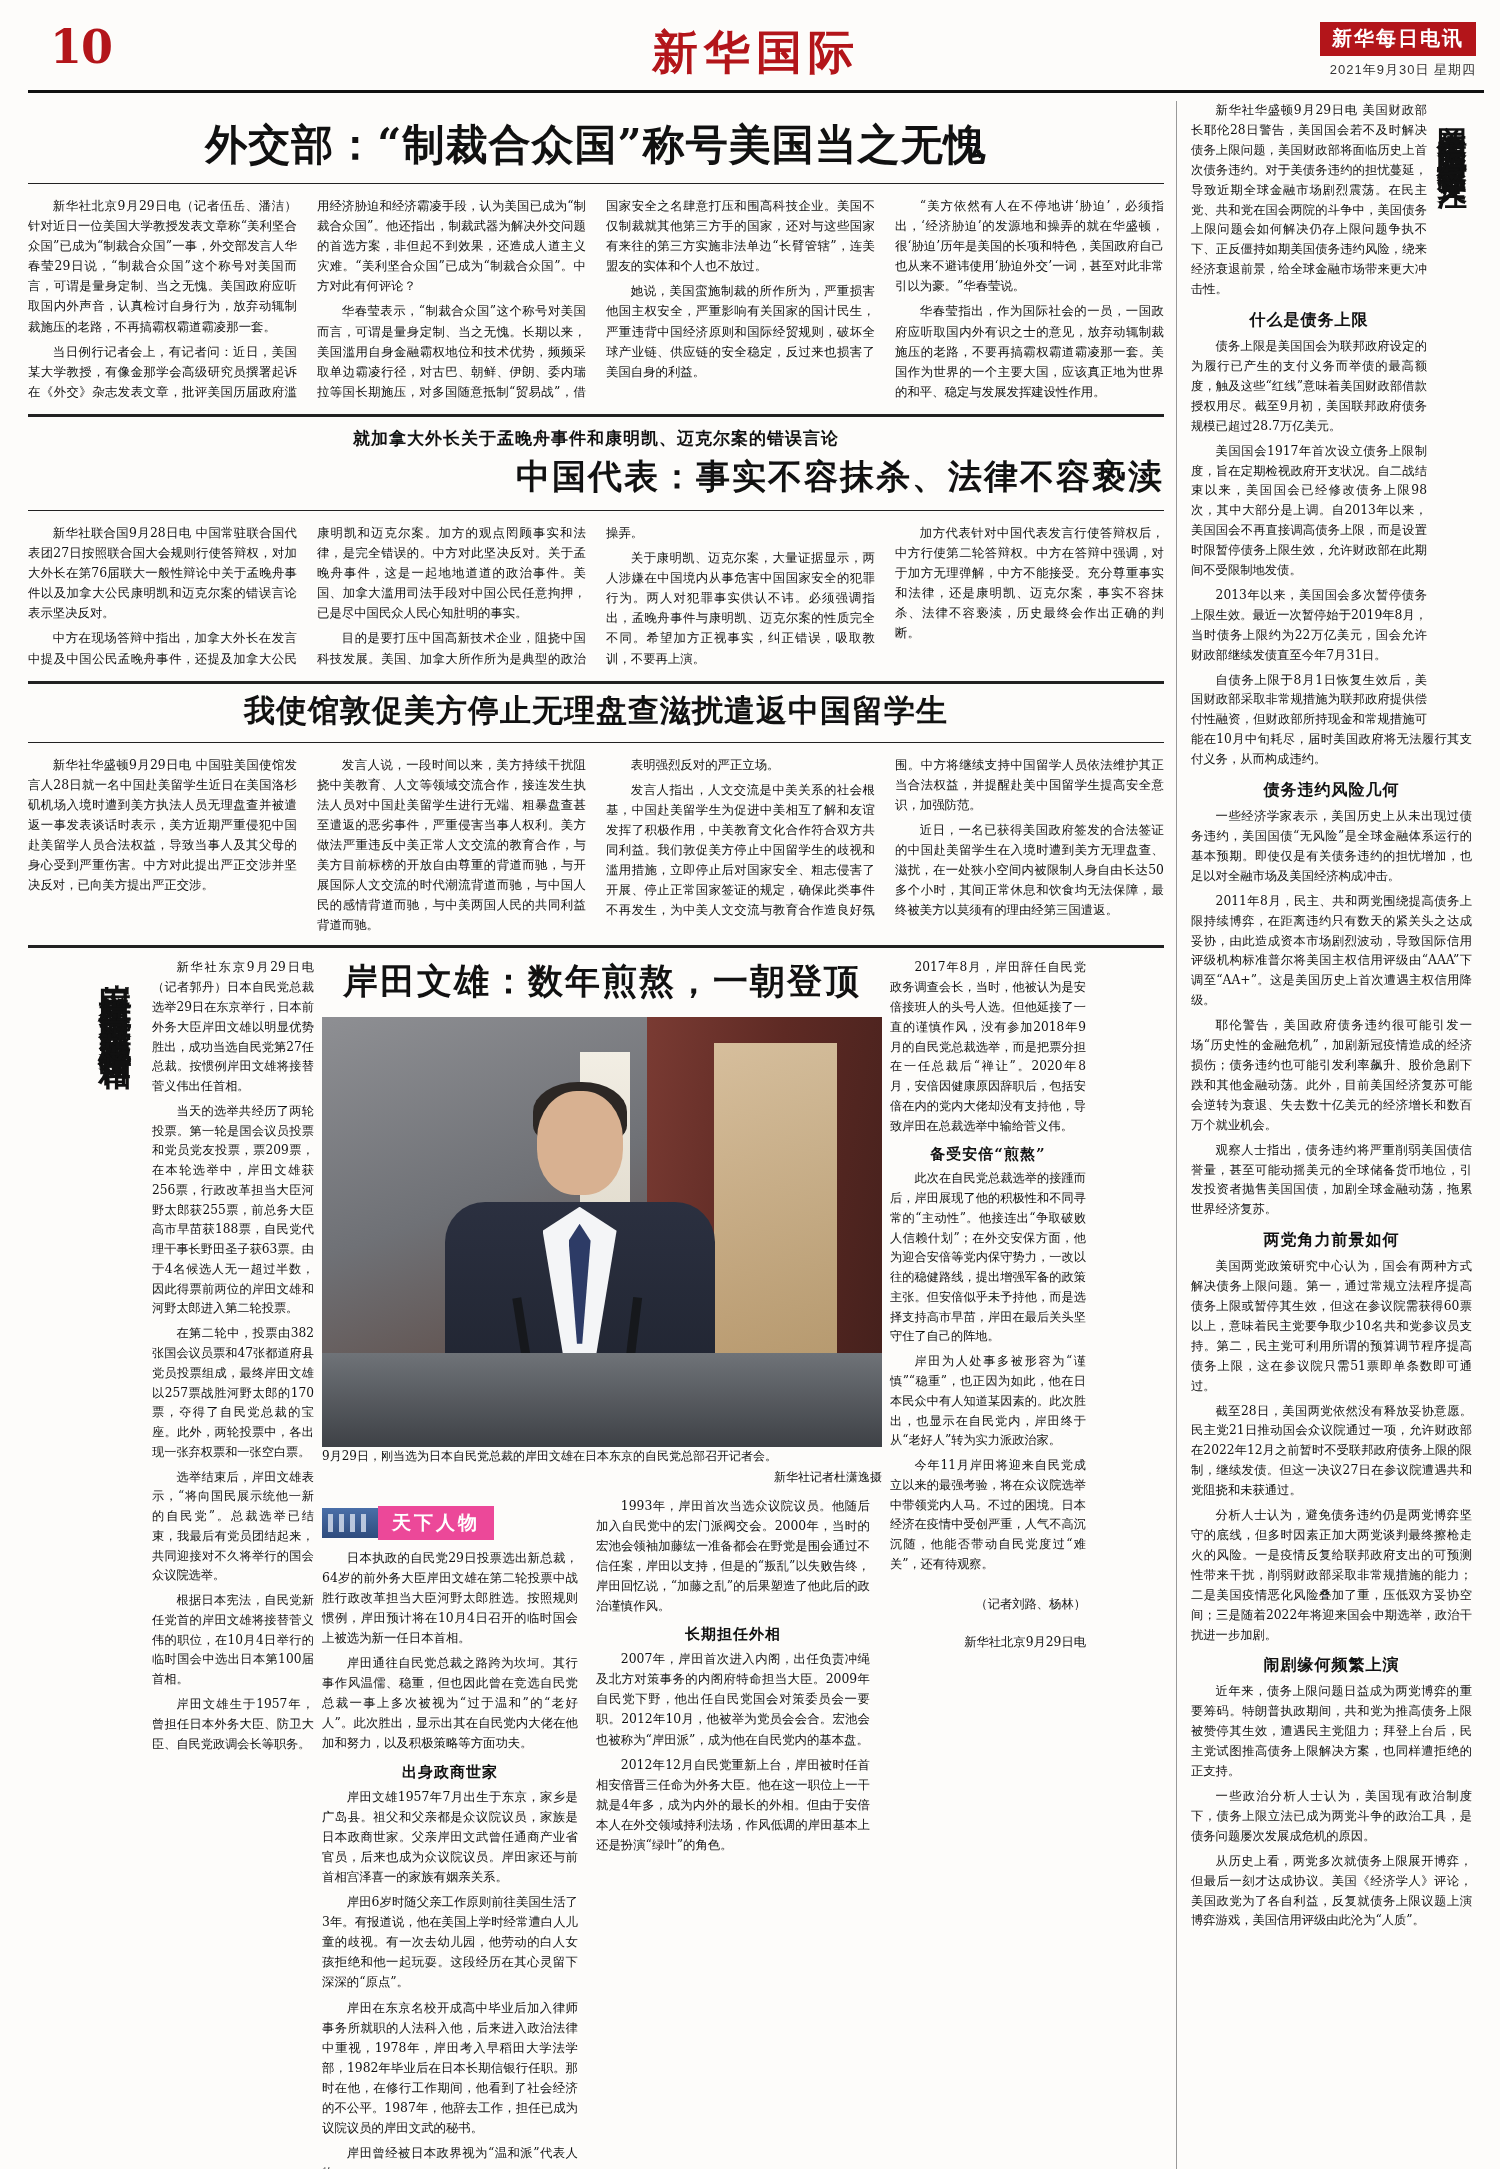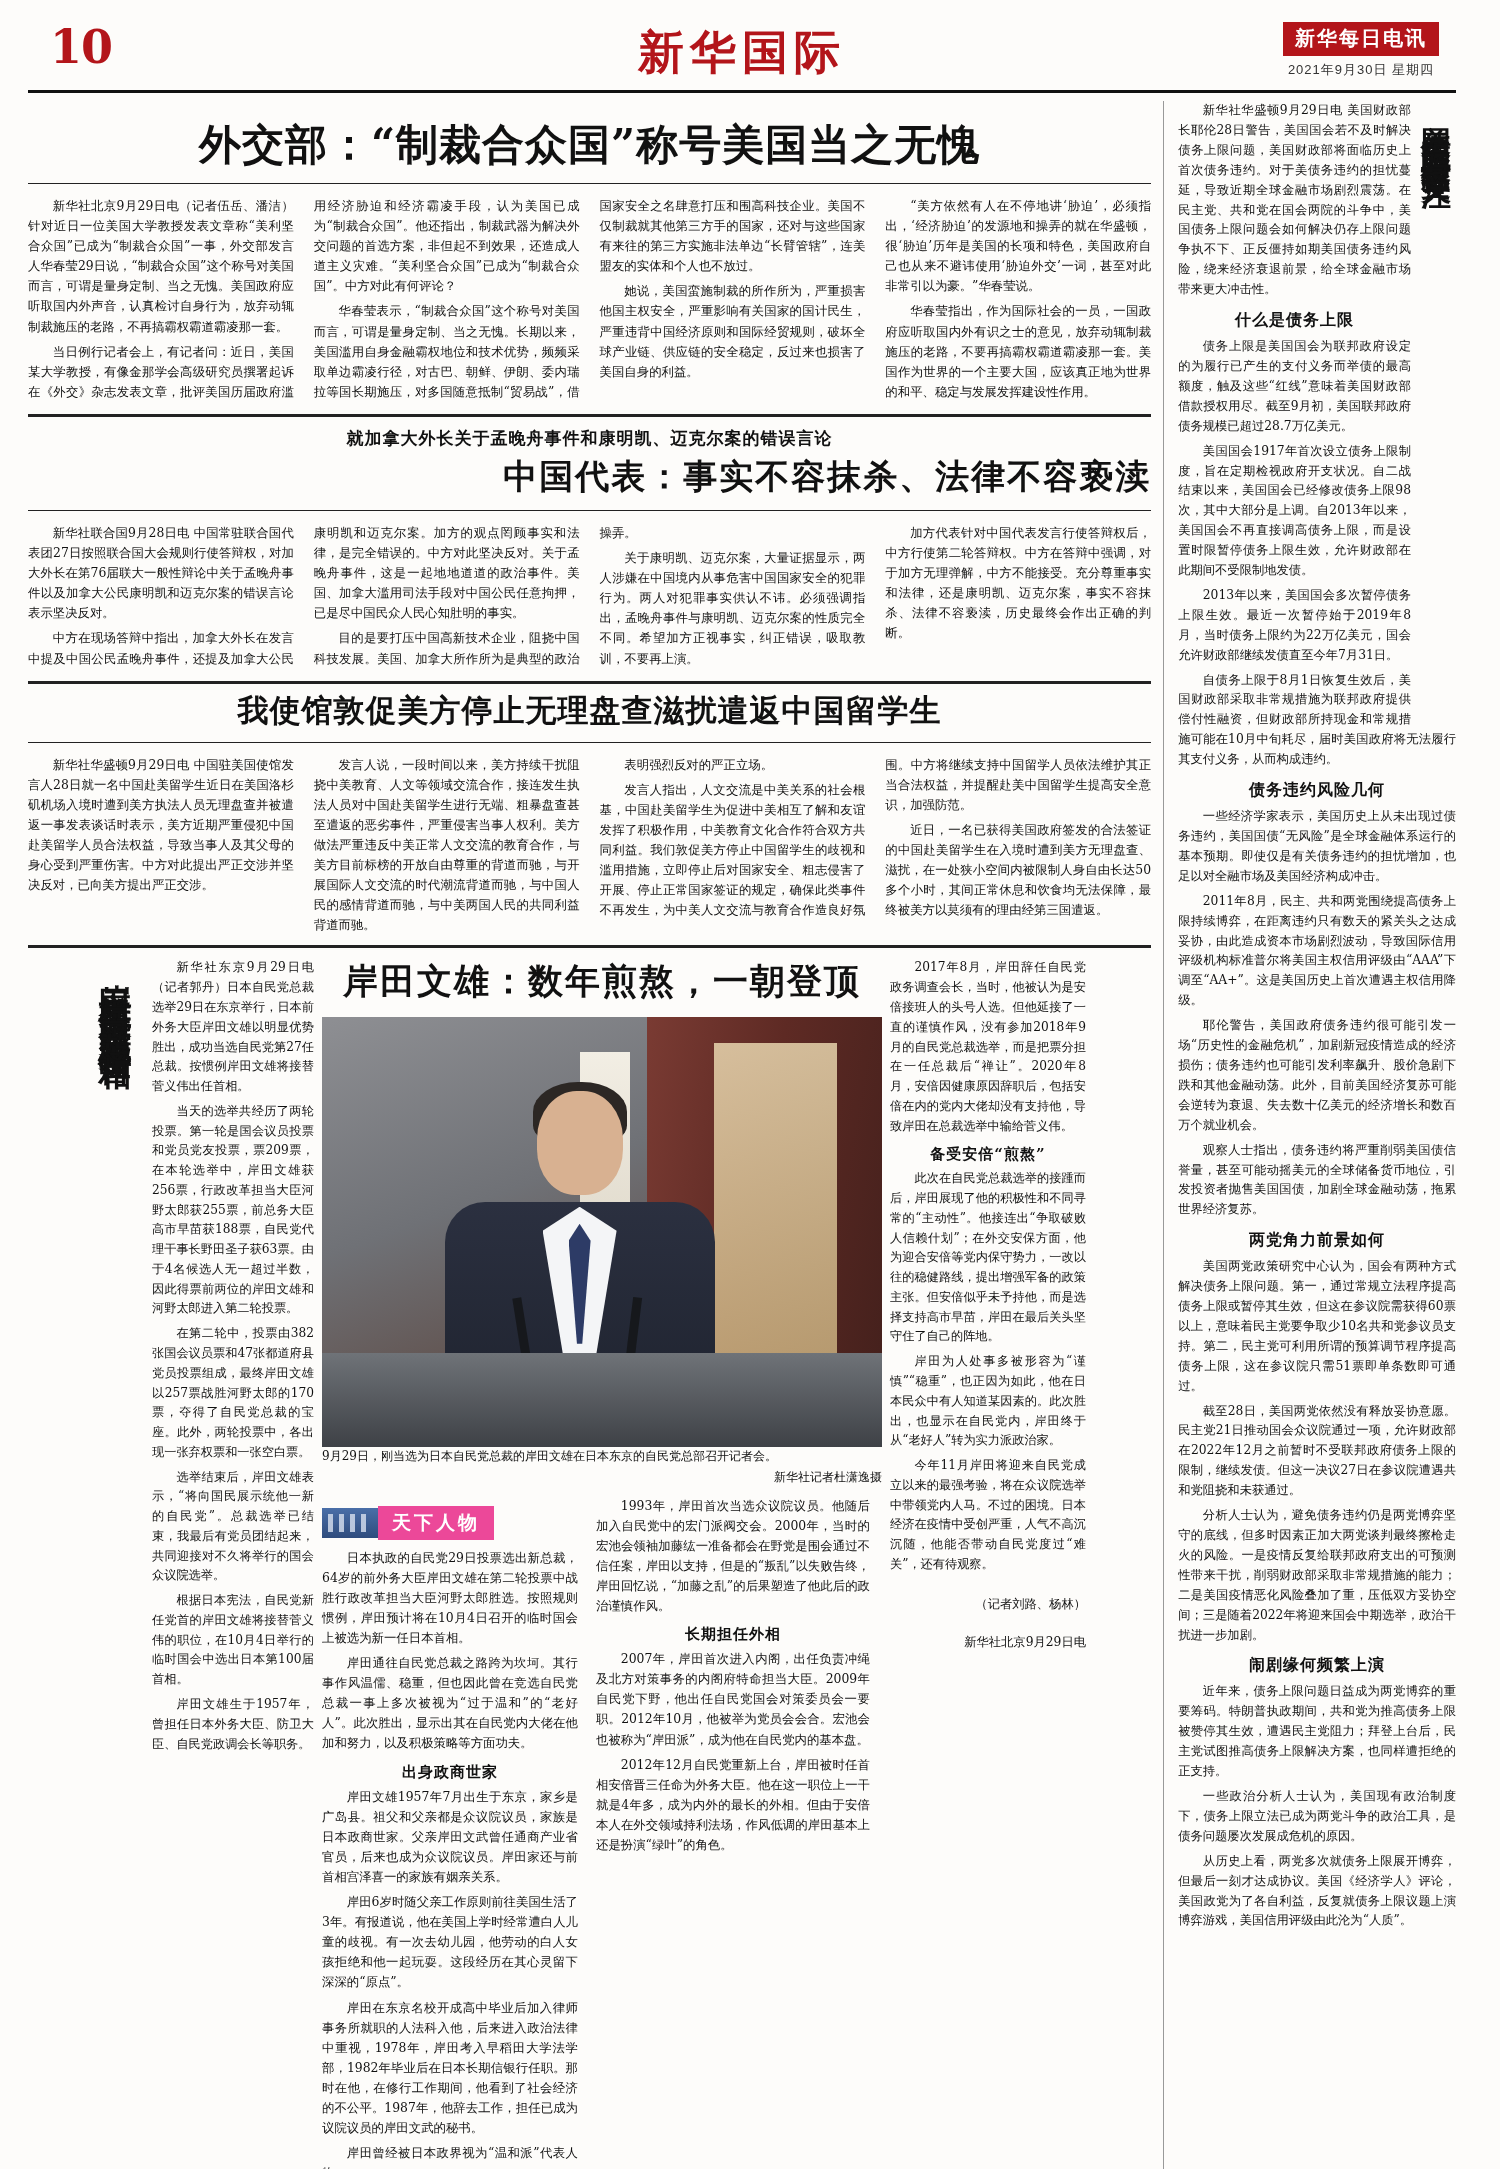--- a/index.html
+++ b/index.html
@@ -4,36 +4,36 @@
 <style>
   html,body{margin:0;padding:0;}
   body{
     width:1500px;height:2169px;
     background:#fdfcfa;
     font-family:"Liberation Serif", serif;
     color:#111;
     position:relative;
     overflow:hidden;
   }
-  .page{width:1500px;height:2169px;position:relative;box-sizing:border-box;padding:18px 44px 10px 28px;}
+  .page{width:1500px;height:2169px;position:relative;box-sizing:border-box;padding:18px 16px 10px 28px;}
 
   
   .masthead{position:relative;height:72px;border-bottom:3px solid #111;}
   .pagenum{
     position:absolute;left:22px;top:2px;
     font-family:"DejaVu Serif", serif;
     font-size:46px;font-weight:bold;color:#b3151a;letter-spacing:-1px;
   }
   .mast-title{
     position:absolute;left:0;right:0;top:4px;text-align:center;
     font-family:"DejaVu Serif", serif;
     font-size:46px;font-weight:bold;color:#b3151a;
     letter-spacing:6px;
   }
-  .mast-right{position:absolute;right:17px;top:4px;text-align:center;}
+  .mast-right{position:absolute;right:8px;top:4px;text-align:right;}
   .mast-brand{
     display:inline-block;background:#b3151a;color:#fff;
     font-size:20px;font-weight:bold;letter-spacing:2px;
     padding:3px 12px 4px 12px;
     font-family:"DejaVu Serif", serif;
   }
   .mast-date{font-size:13px;color:#333;margin-top:5px;letter-spacing:1px;font-family:"Liberation Sans",sans-serif;}
 
   
   .body-wrap{display:flex;margin-top:8px;}

